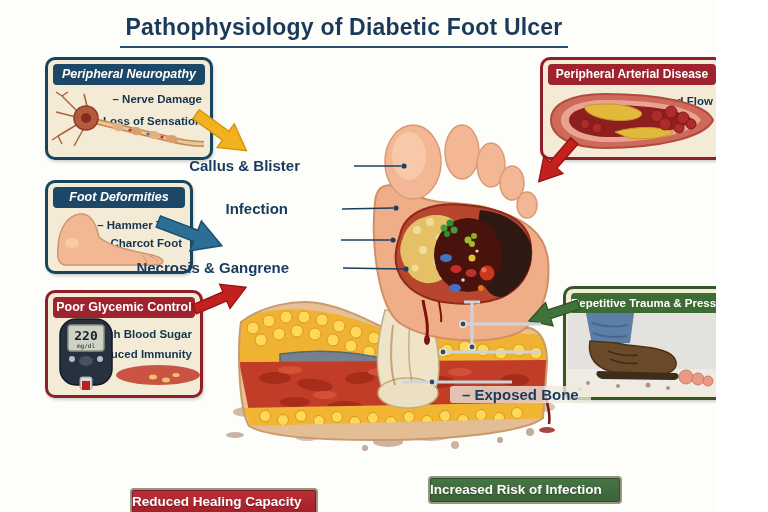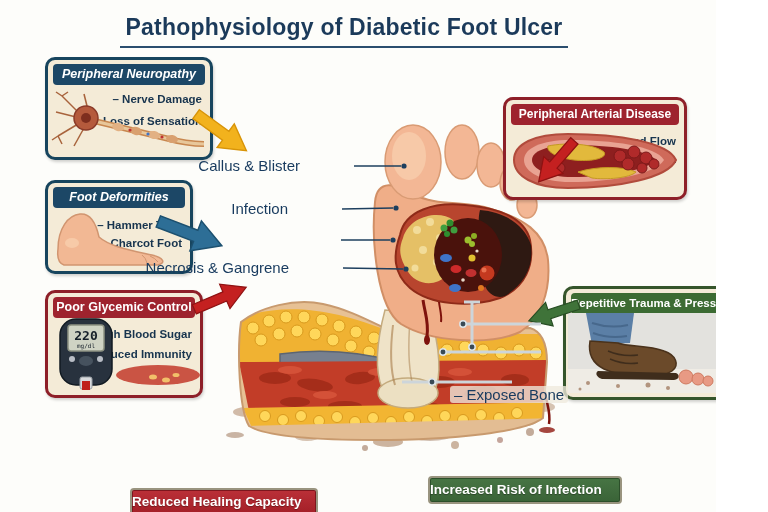--- a/index.html
+++ b/index.html
@@ -23,22 +23,22 @@
   .hdr-red{background:#9e232e;}
   .hdr-green{background:#3c6b33;}
   .card-item{position:absolute;font-size:11.5px;font-weight:bold;color:#17344e;white-space:nowrap;text-align:right;}
   .card svg{position:absolute;}
 
   
   .arrow{position:absolute;}
   .arrow svg{display:block;overflow:visible;}
 
   
-  .flabel{position:absolute;font-size:15px;font-weight:normal;color:#173a5e;white-space:nowrap;}
-  .flabel.chip{background:rgba(238,233,220,.78);padding:0 4px;border-radius:3px;}
+  .flabel{position:absolute;font-size:15px;font-weight:bold;color:#173a5e;white-space:nowrap;}
+  .flabel.chip{background:rgba(238,233,220,.78);padding:0 12px;border-radius:3px;}
 
   
   .banner{position:absolute;height:24px;border:2px solid #99947f;border-radius:4px;
           color:#fff;font-weight:bold;font-size:13.5px;text-align:left;line-height:24px;
           text-shadow:0 1px 1px rgba(0,0,0,.35);margin-top:32px;}
   .banner.red{background:linear-gradient(#bb3038,#a31f27);box-shadow:inset 0 0 0 1px #7c161d;}
   .banner.green{background:linear-gradient(#477544,#3a6337);box-shadow:inset 0 0 0 1px #2c4f2a;}
 
   .overlay{position:absolute;left:0;top:0;pointer-events:none;}
 </style>
@@ -273,21 +273,21 @@
       <text x="38" y="23" text-anchor="middle" font-family="DejaVu Sans Mono,monospace" font-size="13" font-weight="bold" fill="#16202a">220</text>
       <text x="38" y="31" text-anchor="middle" font-family="DejaVu Sans Mono,monospace" font-size="6" fill="#16202a">mg/dl</text>
       <circle cx="24" cy="42" r="3" fill="#b9bec6"></circle>
         <circle cx="52" cy="42" r="3" fill="#b9bec6"></circle>
       <ellipse cx="38" cy="44" rx="7" ry="5" fill="#46525e"></ellipse>
       <rect x="32" y="60" width="12" height="12" rx="2" fill="#d8dadc" stroke="#9aa0a6"></rect>
       <rect x="34" y="64" width="8" height="9" fill="#c0201a"></rect>
     </svg>
   </div>
 
-  <div class="card red" style="left:503px;top:57px;width:178px;height:97px;margin-top:40px;">
+  <div class="card red" style="left:540px;top:57px;width:178px;height:97px;">
     <div class="card-hdr hdr-red" style="font-size:12px;">Peripheral Arterial Disease</div>
     <div class="card-item" style="right:8px;top:35px;">– Poor Blood Flow</div>
     <div class="card-item" style="right:8px;top:53px;">– Tissue Ischemia</div>
     <svg style="left:2px;top:26px;" width="174" height="68" viewBox="0 0 174 68">
       <path d="M6,34 C6,18 26,8 60,8 C110,8 160,16 168,34 C160,52 110,62 60,62 C26,62 6,50 6,34 Z" fill="#cf6a5a" stroke="#b14b3c" stroke-width="2"></path>
       <path d="M16,34 C16,22 34,14 62,14 C104,14 148,20 156,34 C148,48 104,56 62,56 C34,56 16,46 16,34 Z" fill="#e9a393"></path>
       <path d="M24,34 C24,25 40,19 64,19 C100,19 140,24 148,34 C140,44 100,51 64,51 C40,51 24,43 24,34 Z" fill="#8e1f1f"></path>
       <path d="M40,20 C60,16 86,18 96,26 C100,32 84,36 66,34 C50,32 38,26 40,20 Z" fill="#e2b93c" stroke="#c49a22" stroke-width="1"></path>
       <path d="M70,46 C88,40 116,40 128,46 C122,52 98,54 84,52 Z" fill="#e2b93c" stroke="#c49a22" stroke-width="1"></path>
       <g fill="#b02a2a" stroke="#7e1a1a" stroke-width="1">

